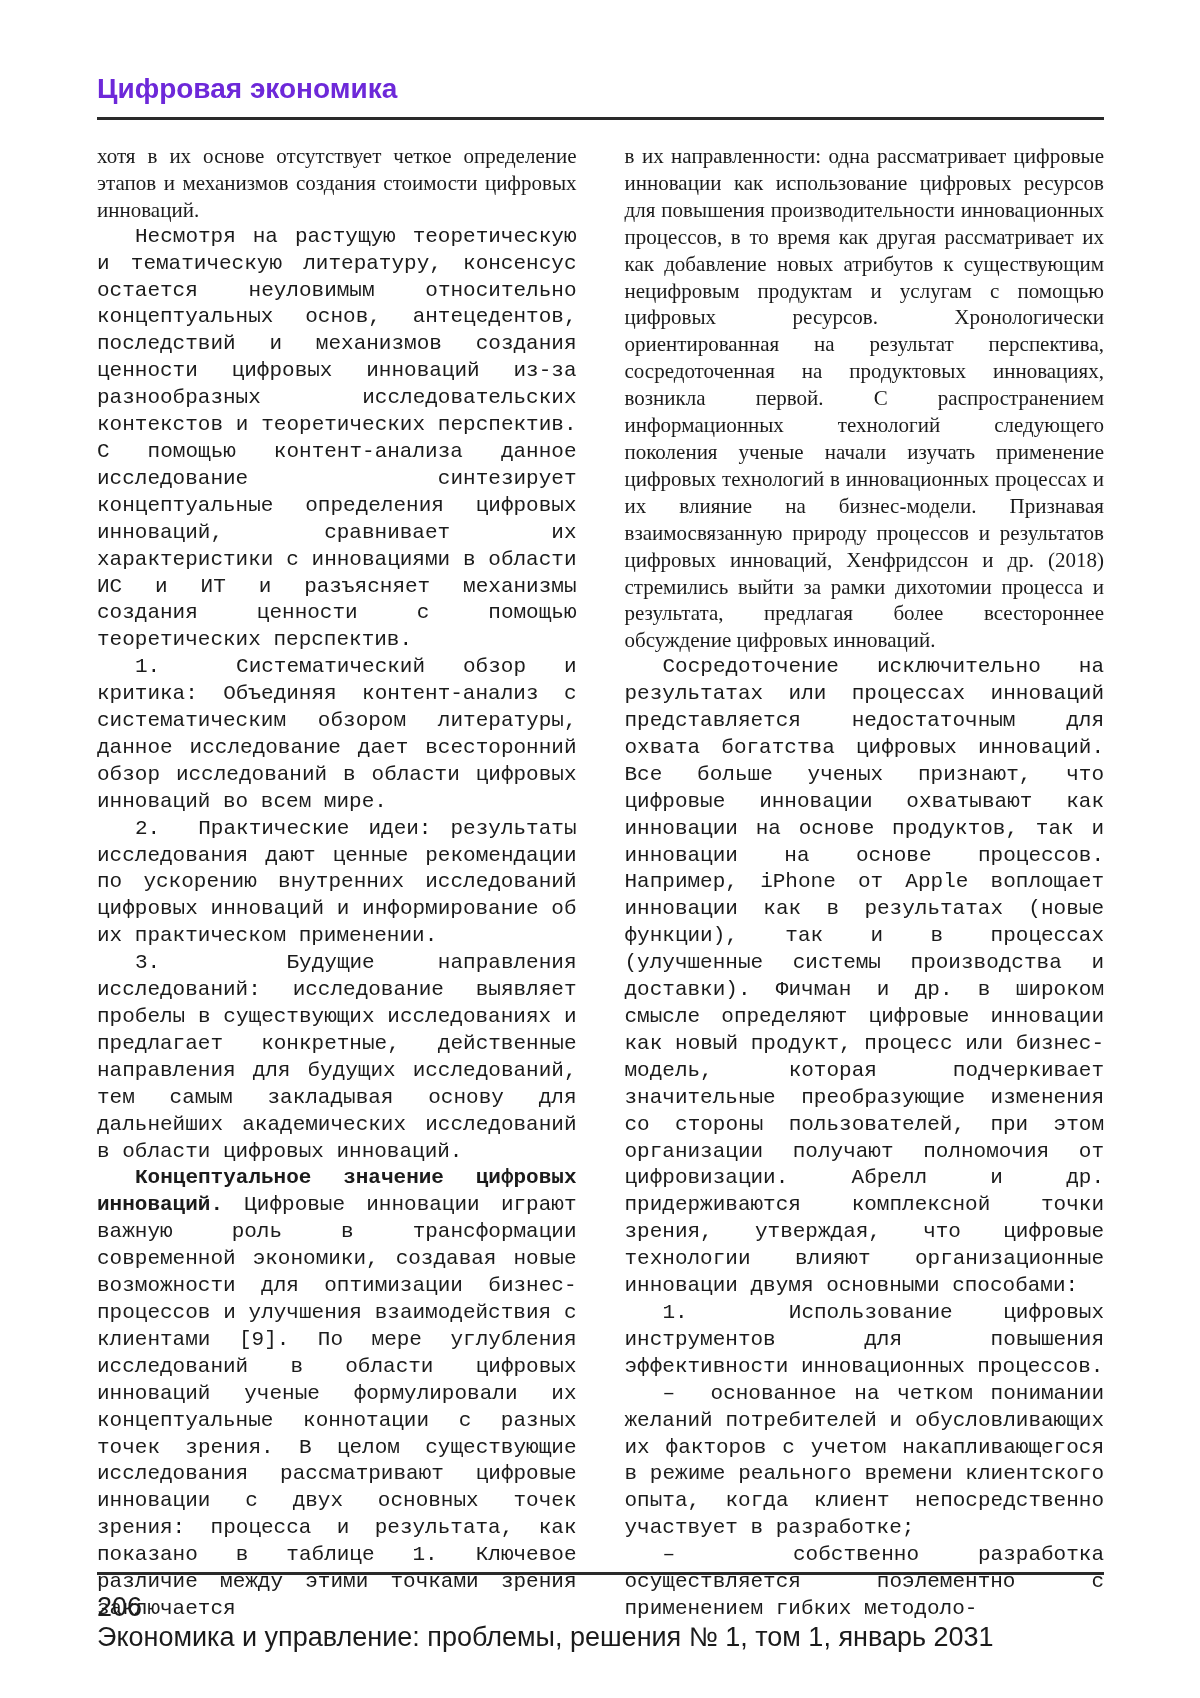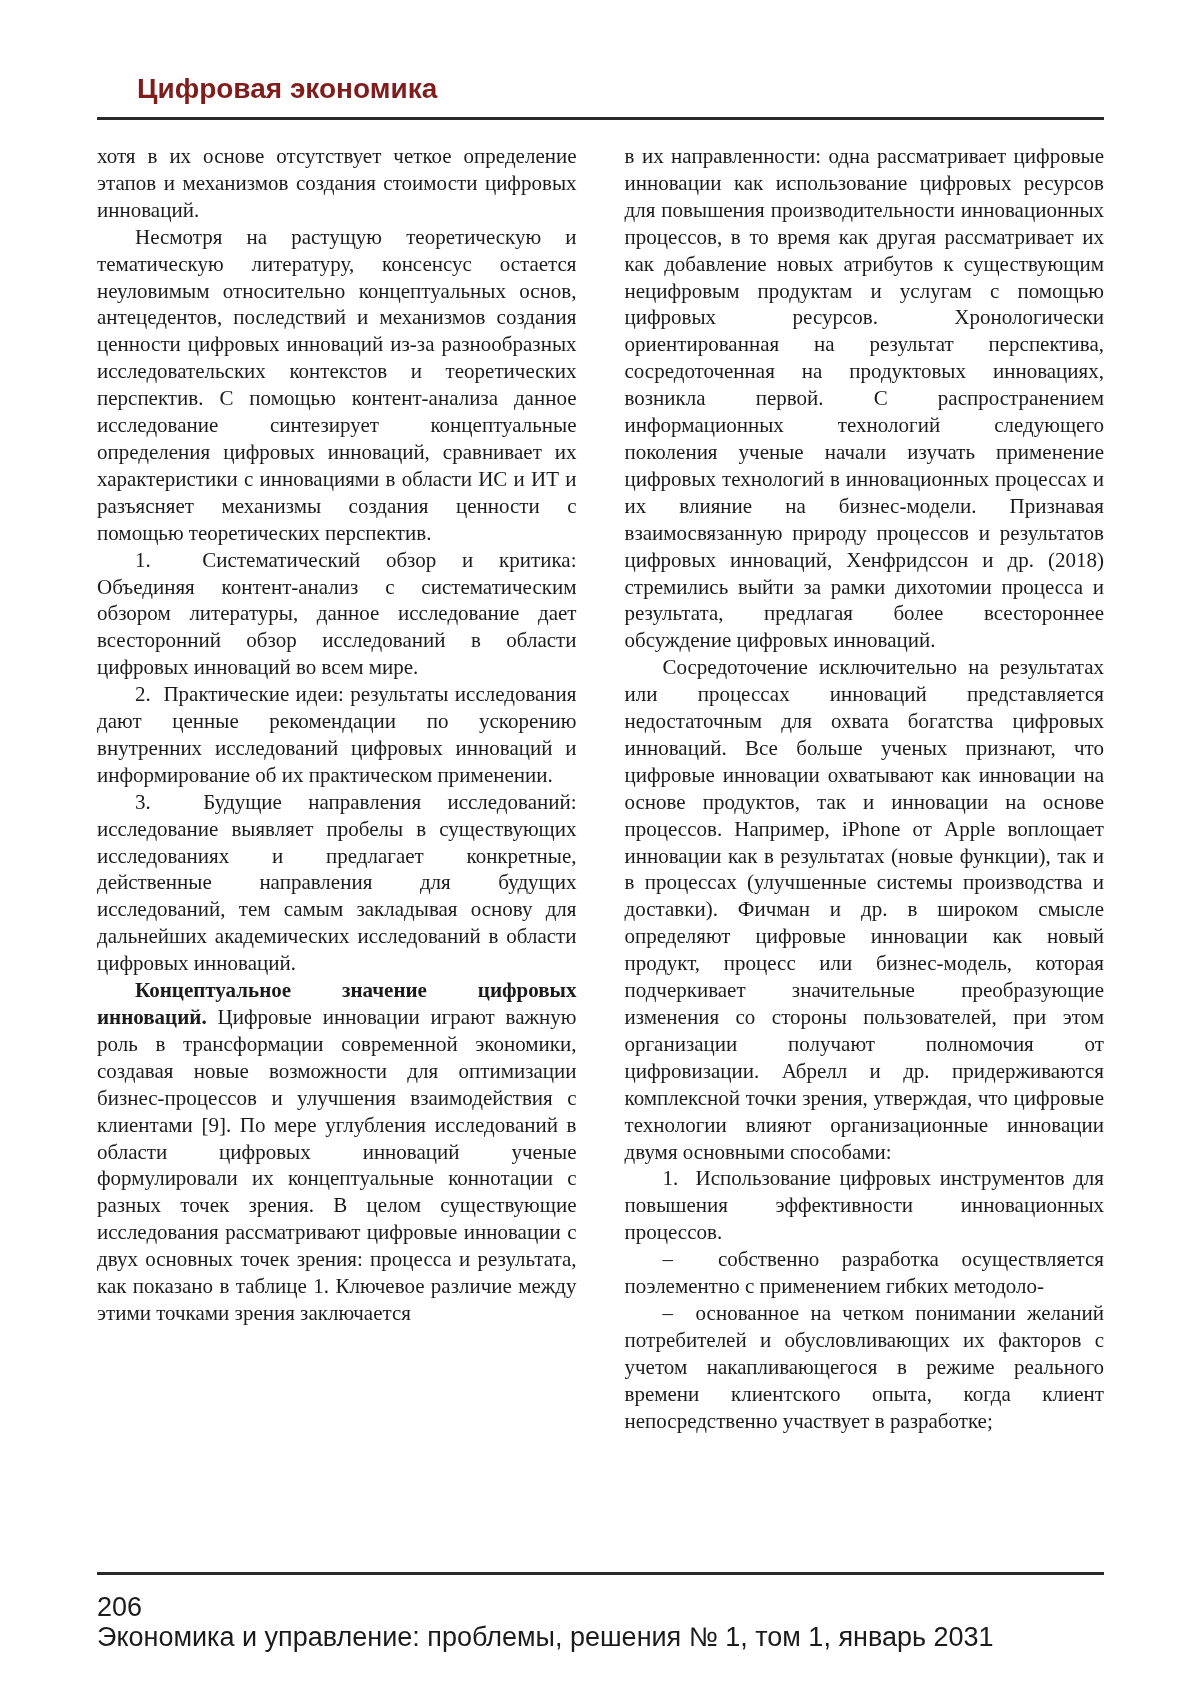--- a/index.html
+++ b/index.html
@@ -3,34 +3,34 @@
 <meta charset="utf-8">
 <style>
   html,body{margin:0;padding:0;background:#ffffff;}
   .page{
     width:1200px;height:1698px;background:#ffffff;position:relative;
     box-sizing:border-box;padding:74px 96px 0 97px;
     color:#1b1b1b;font-family:"Liberation Serif",serif;
   }
   .section-header{
     font-family:"Liberation Sans",sans-serif;font-weight:bold;
-    font-size:28px;line-height:30px;color:#7f1d1d;margin-left:40px;
+    font-size:28px;line-height:30px;color:#6d28d9;
   }
   .header-rule{
     border:none;border-top:3px solid #2a2a2a;margin:13px 0 0 0;height:0;
   }
   .columns{
     display:flex;gap:48px;margin-top:23px;
   }
   .col{flex:1 1 0;min-width:0;}
   p.para{
     margin:0;font-size:21px;line-height:26.9px;text-align:justify;
     color:#1b1b1b;
   }
-  p.para.indent{text-indent:38px;}
+  p.para.indent{text-indent:38px;font-family:Liberation Mono, monospace;}
   p.para b{font-weight:bold;}
   .footer{
     position:absolute;left:97px;right:96px;top:1572px;
   }
   .footer-rule{border:none;border-top:3px solid #2a2a2a;margin:0;height:0;}
   .footer-row{
     display:flex;justify-content:space-between;align-items:baseline;
     margin-top:17px;font-family:"Liberation Sans",sans-serif;
     font-size:27px;line-height:30px;color:#1b1b1b;flex-direction:column;
   }
@@ -50,22 +50,22 @@
         <p class="para indent">Несмотря на растущую теоретическую и тематическую литературу, консенсус остается неуловимым относительно концептуальных основ, антецедентов, последствий и механизмов создания ценности цифровых инноваций из-за разнообразных исследовательских контекстов и теоретических перспектив. С помощью контент-анализа данное исследование синтезирует концептуальные определения цифровых инноваций, сравнивает их характеристики с инновациями в области ИС и ИТ и разъясняет механизмы создания ценности с помощью теоретических перспектив.</p>
         <p class="para indent">1.&nbsp;&nbsp;Систематический обзор и критика: Объединяя контент-анализ с систематическим обзором литературы, данное исследование дает всесторонний обзор исследований в области цифровых инноваций во всем мире.</p>
         <p class="para indent">2.&nbsp;&nbsp;Практические идеи: результаты исследования дают ценные рекомендации по ускорению внутренних исследований цифровых инноваций и информирование об их практическом применении.</p>
         <p class="para indent">3.&nbsp;&nbsp;Будущие направления исследований: исследование выявляет пробелы в существующих исследованиях и предлагает конкретные, действенные направления для будущих исследований, тем самым закладывая основу для дальнейших академических исследований в области цифровых инноваций.</p>
         <p class="para indent"><b>Концептуальное значение цифровых инноваций. </b>Цифровые инновации играют важную роль в трансформации современной экономики, создавая новые возможности для оптимизации бизнес-процессов и улучшения взаимодействия с клиентами [9]. По мере углубления исследований в области цифровых инноваций ученые формулировали их концептуальные коннотации с разных точек зрения. В целом существующие исследования рассматривают цифровые инновации с двух основных точек зрения: процесса и результата, как показано в таблице 1. Ключевое различие между этими точками зрения заключается</p>
       </div>
     <div class="col">
         <p class="para">в их направленности: одна рассматривает цифровые инновации как использование цифровых ресурсов для повышения производительности инновационных процессов, в то время как другая рассматривает их как добавление новых атрибутов к существующим нецифровым продуктам и услугам с помощью цифровых ресурсов. Хронологически ориентированная на результат перспектива, сосредоточенная на продуктовых инновациях, возникла первой. С распространением информационных технологий следующего поколения ученые начали изучать применение цифровых технологий в инновационных процессах и их влияние на бизнес-модели. Признавая взаимосвязанную природу процессов и результатов цифровых инноваций, Хенфридссон и др. (2018) стремились выйти за рамки дихотомии процесса и результата, предлагая более всестороннее обсуждение цифровых инноваций.</p>
         <p class="para indent">Сосредоточение исключительно на результатах или процессах инноваций представляется недостаточным для охвата богатства цифровых инноваций. Все больше ученых признают, что цифровые инновации охватывают как инновации на основе продуктов, так и инновации на основе процессов. Например, iPhone от Apple воплощает инновации как в результатах (новые функции), так и в процессах (улучшенные системы производства и доставки). Фичман и др. в широком смысле определяют цифровые инновации как новый продукт, процесс или бизнес-модель, которая подчеркивает значительные преобразующие изменения со стороны пользователей, при этом организации получают полномочия от цифровизации. Абрелл и др. придерживаются комплексной точки зрения, утверждая, что цифровые технологии влияют организационные инновации двумя основными способами:</p>
         <p class="para indent">1.&nbsp;&nbsp;Использование цифровых инструментов для повышения эффективности инновационных процессов.</p>
+        <p class="para indent">–&nbsp;&nbsp;основанное на четком понимании желаний потребителей и обусловливающих их факторов с учетом накапливающегося в режиме реального времени клиентского опыта, когда клиент непосредственно участвует в разработке;</p>
         <p class="para indent">–&nbsp;&nbsp;собственно разработка осуществляется поэлементно с применением гибких методоло-</p>
-        <p class="para indent">–&nbsp;&nbsp;основанное на четком понимании желаний потребителей и обусловливающих их факторов с учетом накапливающегося в режиме реального времени клиентского опыта, когда клиент непосредственно участвует в разработке;</p>
       </div>
   </div>
 
   <div class="footer">
     <hr class="footer-rule">
     <div class="footer-row">
       <span>206</span>
       <span>Экономика и управление: проблемы, решения № 1, том 1, январь 2031</span>
     </div>
   </div>

